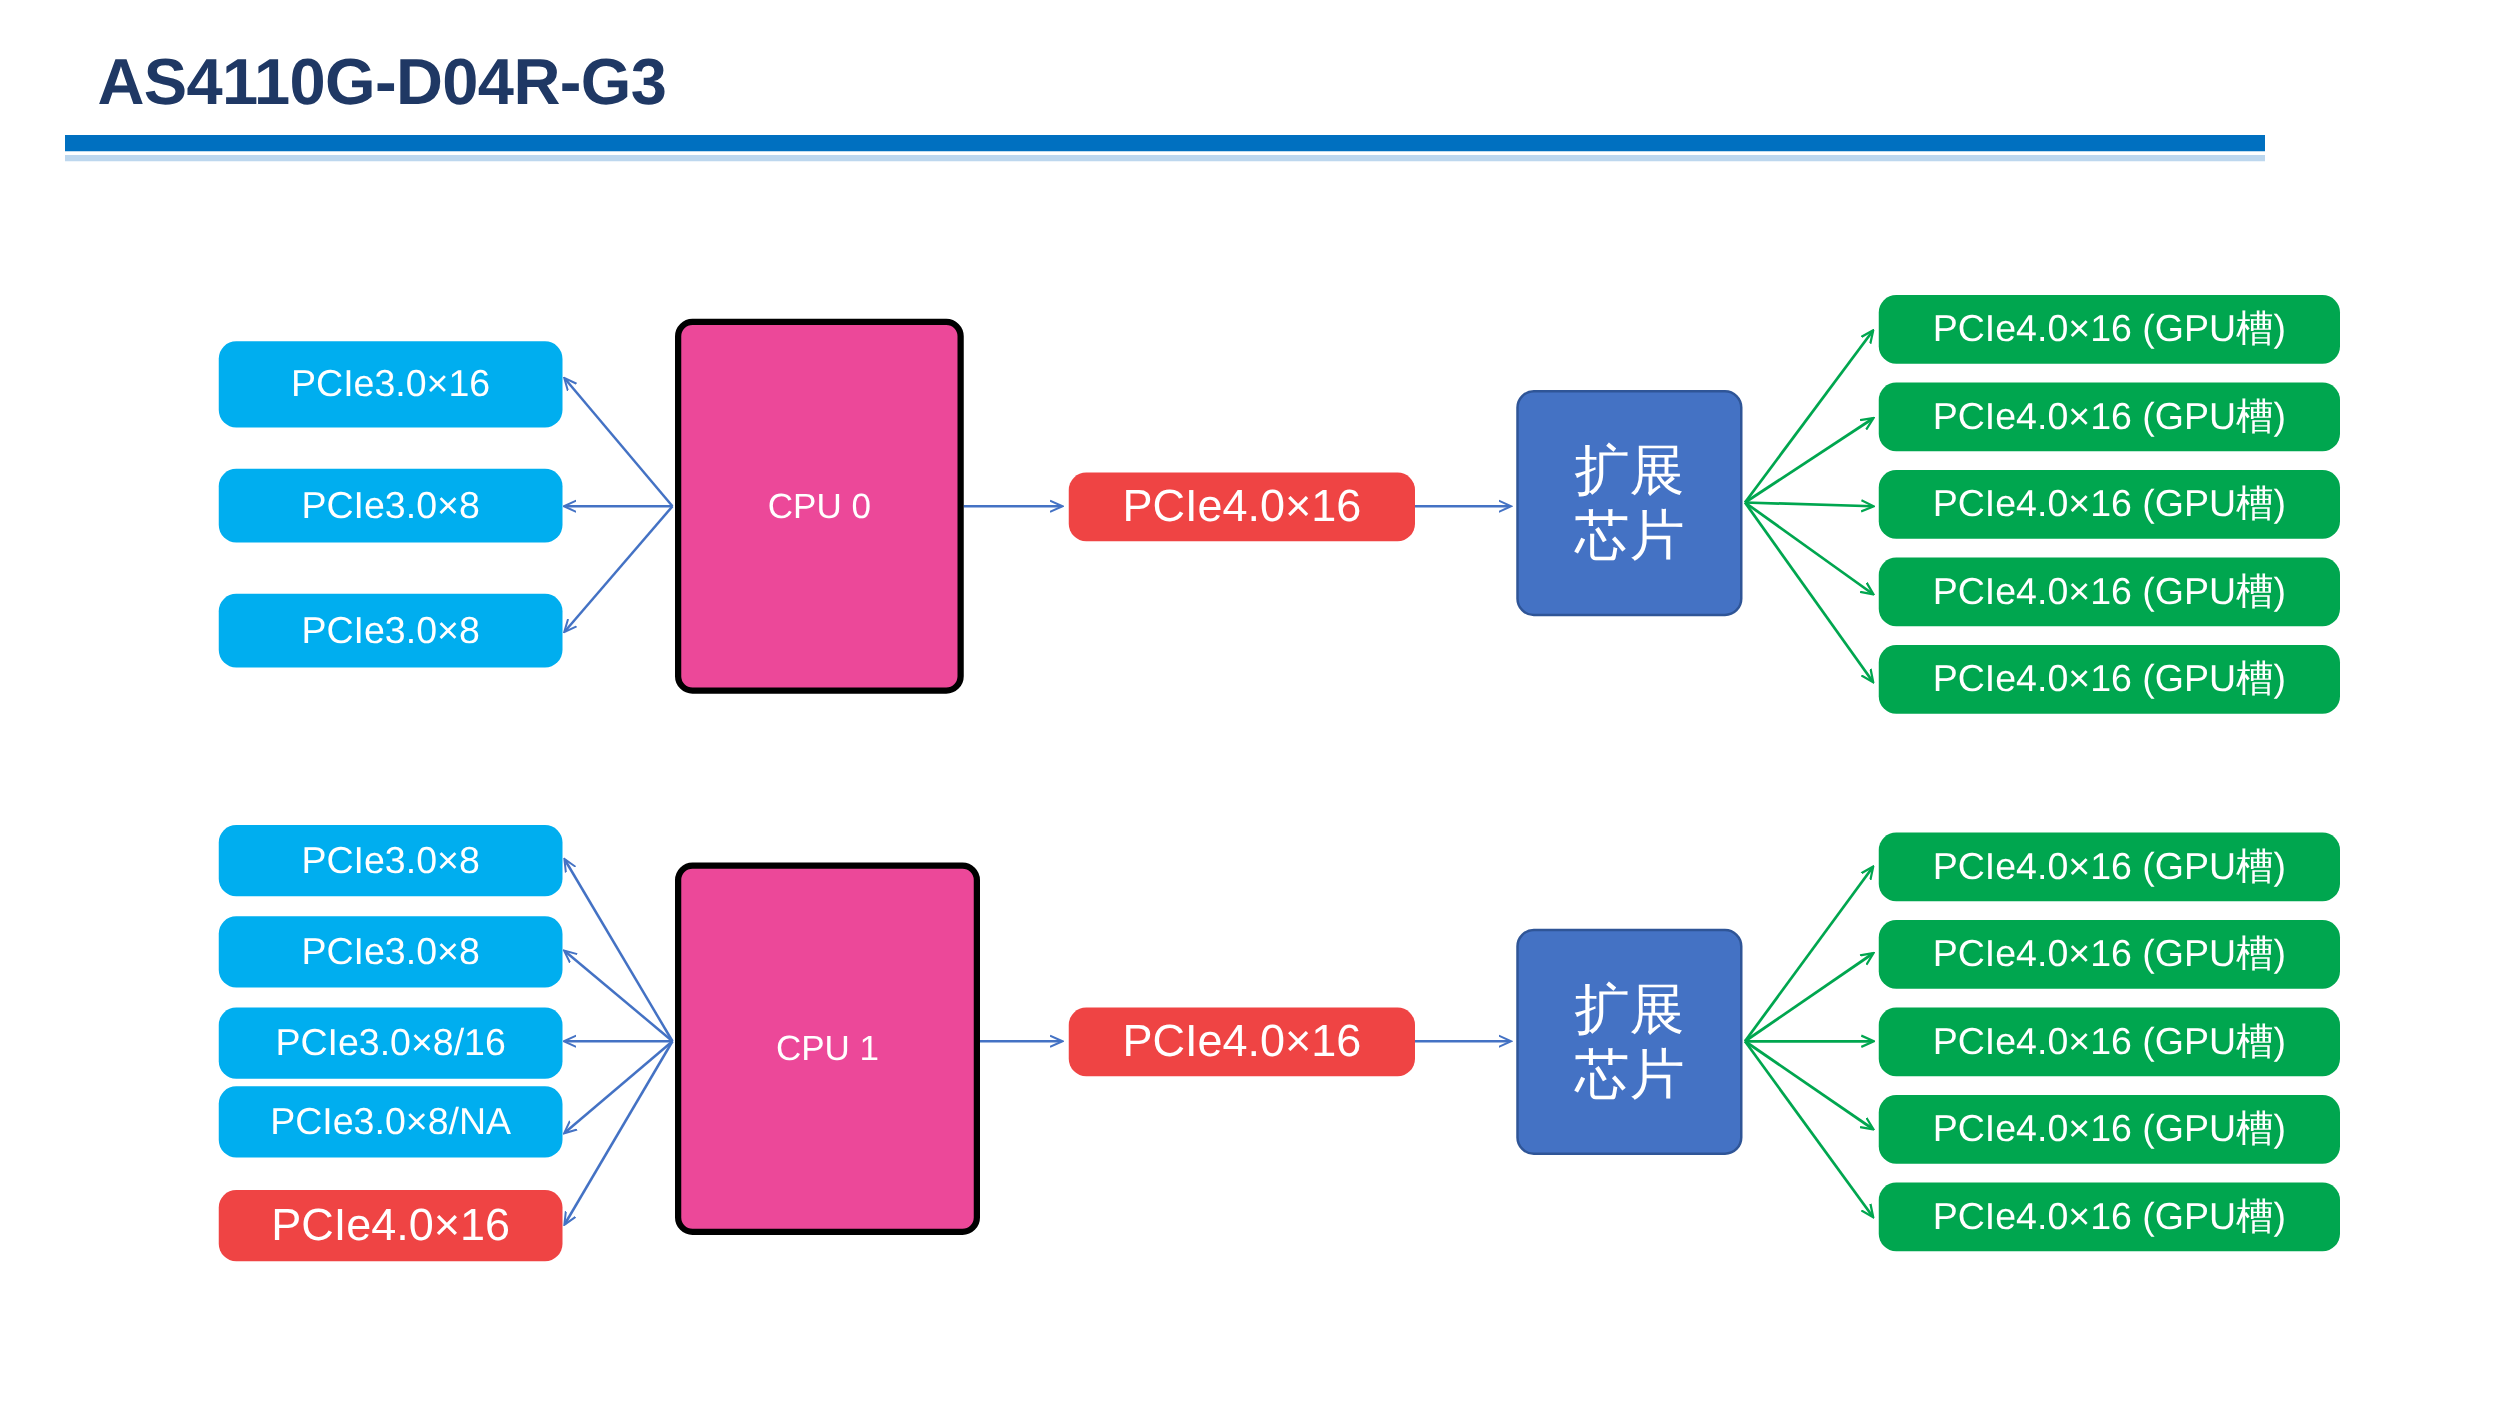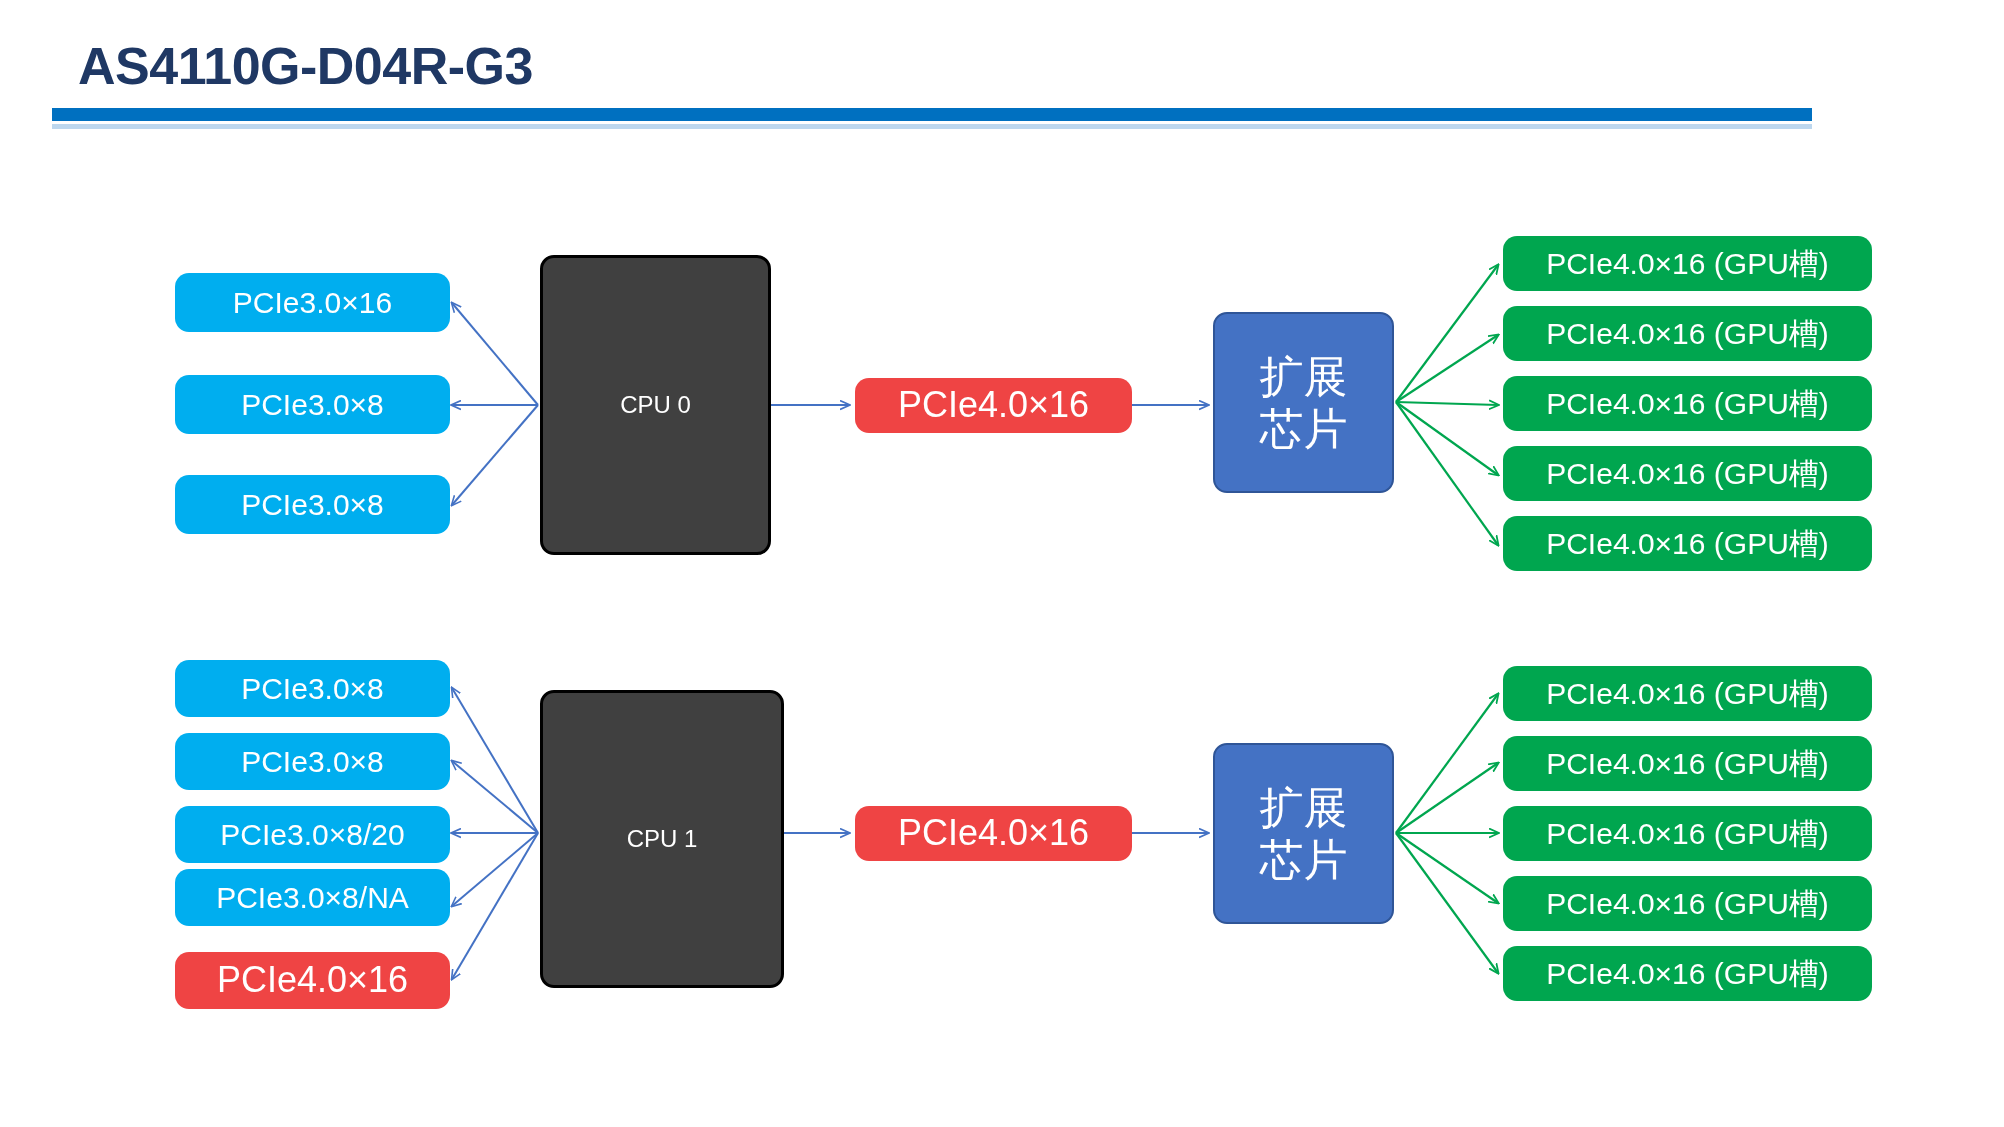--- a/index.html
+++ b/index.html
@@ -101,23 +101,23 @@
   }
   .node.teal {
     background: #ef4444;
     font-size: 36px;
   }
   .node.green {
     background: #00A64F;
     font-size: 30px;
   }
   .node.cpu {
-    background: #404040;
-    border: 3px solid #000000;
-    font-size: 24px;
+    background: #ec4899;
+    border: 5px solid #000000;
+    font-size: 28px;
   }
   .node.chip {
     background: #4472C4;
     border: 2px solid #2F5597;
     font-size: 44px;
   }
 
   
   #arrows {
     position: absolute;
@@ -182,40 +182,40 @@
     </g>
     <g stroke="#00A64F" stroke-width="2.2" fill="none" marker-end="url(#ahG)">
       <path d="M1396,833 L1498,694"></path>
       <path d="M1396,833 L1498,763"></path>
       <path d="M1396,833 L1498,833"></path>
       <path d="M1396,833 L1498,903"></path>
       <path d="M1396,833 L1498,973"></path>
     </g>
   </svg>
 
-  <div class="node cyan" style="left:175px; top:273px; width:275px; height:59px;">PCIe3.0×16</div>
+  <div class="node cyan" style="left:175px; top:273px; width:275px; height:69px;">PCIe3.0×16</div>
   <div class="node cyan" style="left:175px; top:375px; width:275px; height:59px;">PCIe3.0×8</div>
   <div class="node cyan" style="left:175px; top:475px; width:275px; height:59px;">PCIe3.0×8</div>
 
   <div class="node cpu" style="left:540px; top:255px; width:231px; height:300px;">CPU 0</div>
 
   <div class="node teal" style="left:855px; top:378px; width:277px; height:55px;">PCIe4.0×16</div>
 
   <div class="node chip" style="left:1213px; top:312px; width:181px; height:181px;">扩展
 芯片</div>
 
   <div class="node green" style="left:1503px; top:236px; width:369px; height:55px;">PCIe4.0×16 (GPU槽)</div>
   <div class="node green" style="left:1503px; top:306px; width:369px; height:55px;">PCIe4.0×16 (GPU槽)</div>
   <div class="node green" style="left:1503px; top:376px; width:369px; height:55px;">PCIe4.0×16 (GPU槽)</div>
   <div class="node green" style="left:1503px; top:446px; width:369px; height:55px;">PCIe4.0×16 (GPU槽)</div>
   <div class="node green" style="left:1503px; top:516px; width:369px; height:55px;">PCIe4.0×16 (GPU槽)</div>
 
   <div class="node cyan" style="left:175px; top:660px; width:275px; height:57px;">PCIe3.0×8</div>
   <div class="node cyan" style="left:175px; top:733px; width:275px; height:57px;">PCIe3.0×8</div>
-  <div class="node cyan" style="left:175px; top:806px; width:275px; height:57px;">PCIe3.0×8/20</div>
+  <div class="node cyan" style="left:175px; top:806px; width:275px; height:57px;">PCIe3.0×8/16</div>
   <div class="node cyan" style="left:175px; top:869px; width:275px; height:57px;">PCIe3.0×8/NA</div>
   <div class="node teal" style="left:175px; top:952px; width:275px; height:57px;">PCIe4.0×16</div>
 
   <div class="node cpu" style="left:540px; top:690px; width:244px; height:298px;">CPU 1</div>
 
   <div class="node teal" style="left:855px; top:806px; width:277px; height:55px;">PCIe4.0×16</div>
 
   <div class="node chip" style="left:1213px; top:743px; width:181px; height:181px;">扩展
 芯片</div>
 

